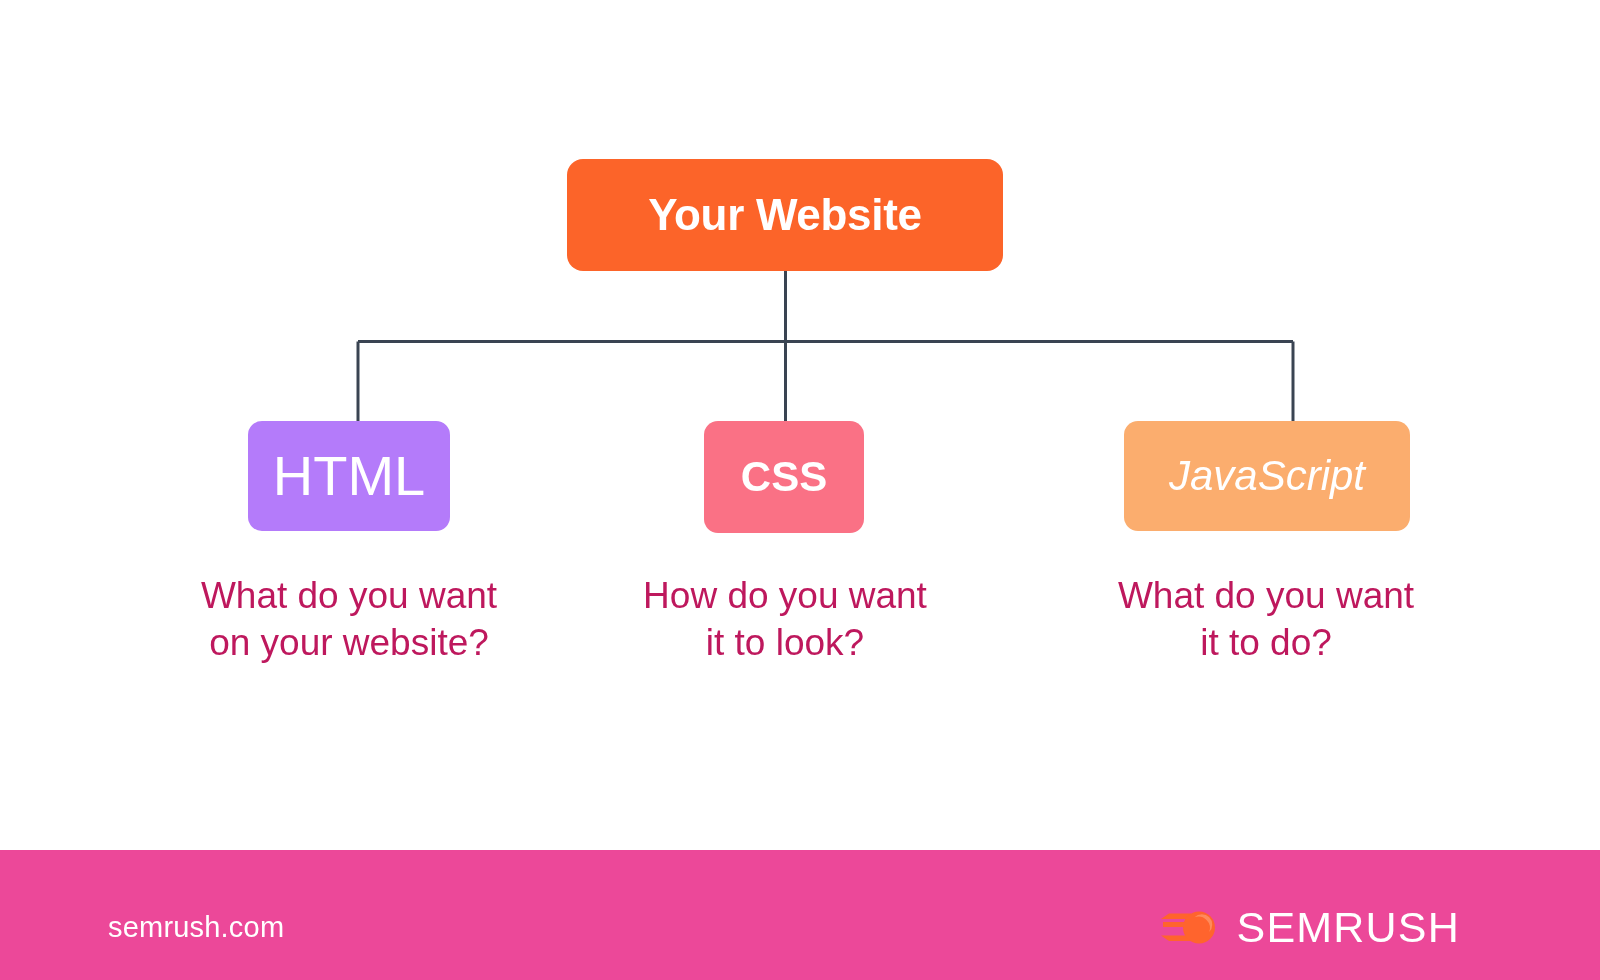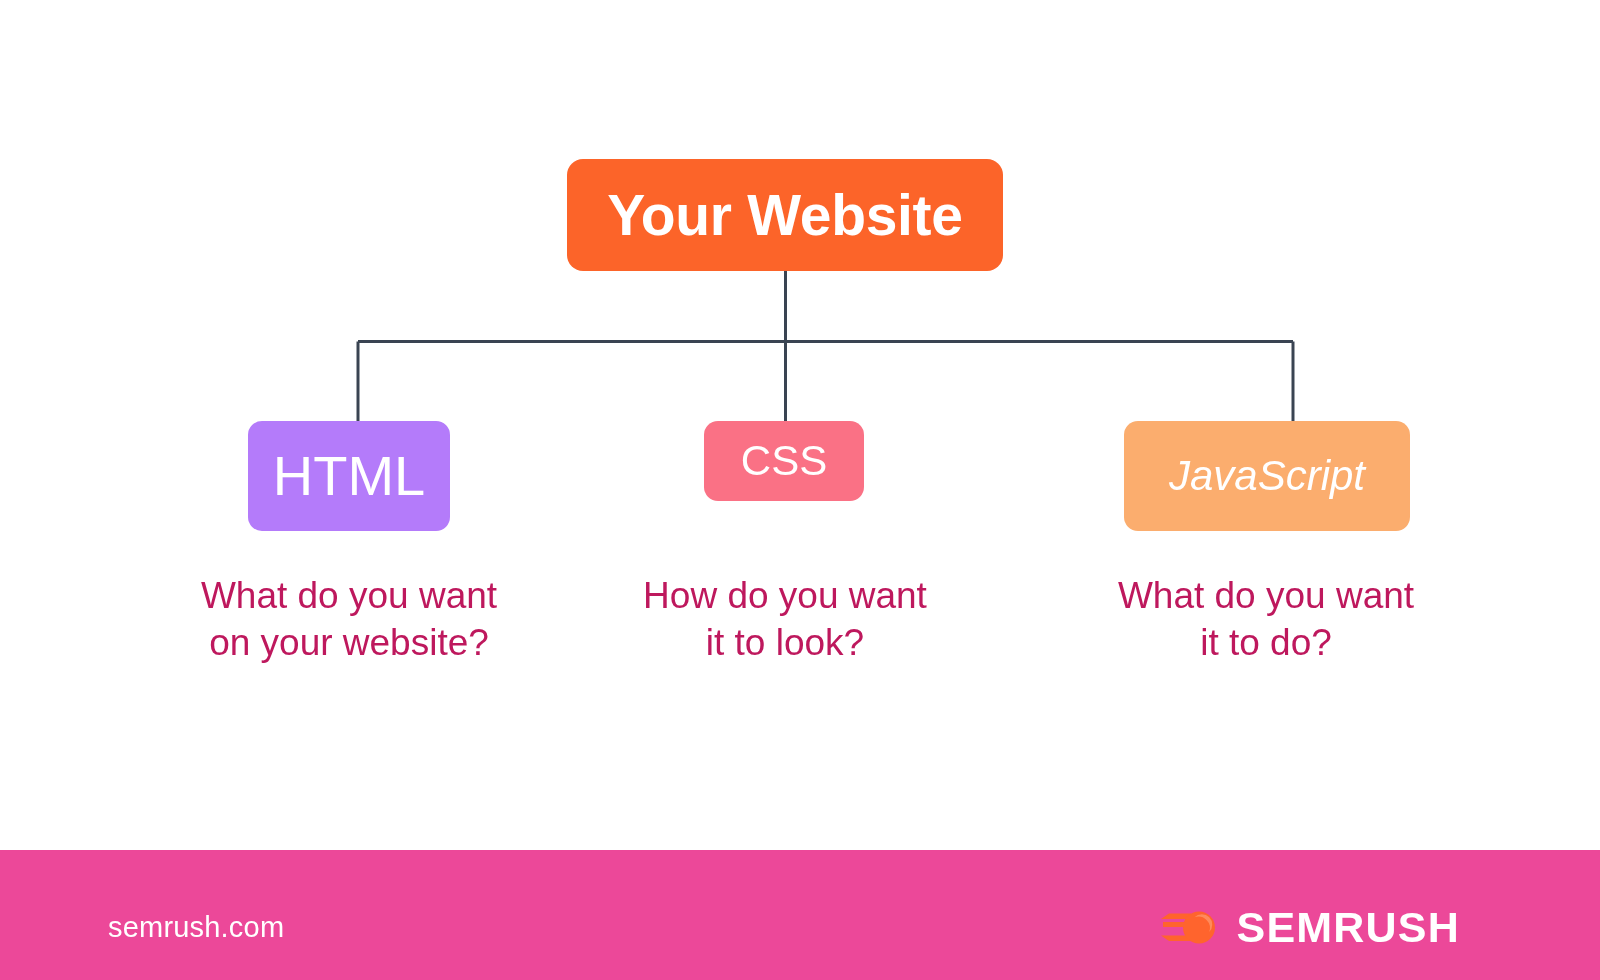--- a/index.html
+++ b/index.html
@@ -48,41 +48,41 @@
     text-align: center;
     line-height: 1;
   }
   .node-root {
     left: 567px;
     top: 159px;
     width: 436px;
     height: 112px;
     background: #fc6429;
     border-radius: 16px;
-    font-size: 57px;
+    font-size: 44px;
     font-weight: bold;
     letter-spacing: -0.3px;
   }
   .node-html {
     left: 248px;
     top: 421px;
     width: 202px;
     height: 110px;
     background: #b47bfa;
     font-size: 56px;
     font-weight: normal;
   }
   .node-css {
     left: 704px;
     top: 421px;
     width: 160px;
-    height: 80px;
+    height: 112px;
     background: #fa7185;
     font-size: 42px;
-    font-weight: normal;
+    font-weight: bold;
   }
   .node-js {
     left: 1124px;
     top: 421px;
     width: 286px;
     height: 110px;
     background: #fbad6e;
     font-size: 42px;
     font-weight: normal;
     font-style: italic;
@@ -129,21 +129,21 @@
     gap: 14px;
   }
   .brand-mark {
     display: block;
     width: 62px;
     height: 46px;
   }
   .brand-text {
     color: #ffffff;
     font-size: 43px;
-    font-weight: bold;
+    font-weight: normal;
     letter-spacing: 1.2px;
   }
 </style>
 </head>
 <body>
 
 <div class="canvas">
 
   <div class="diagram">
 

